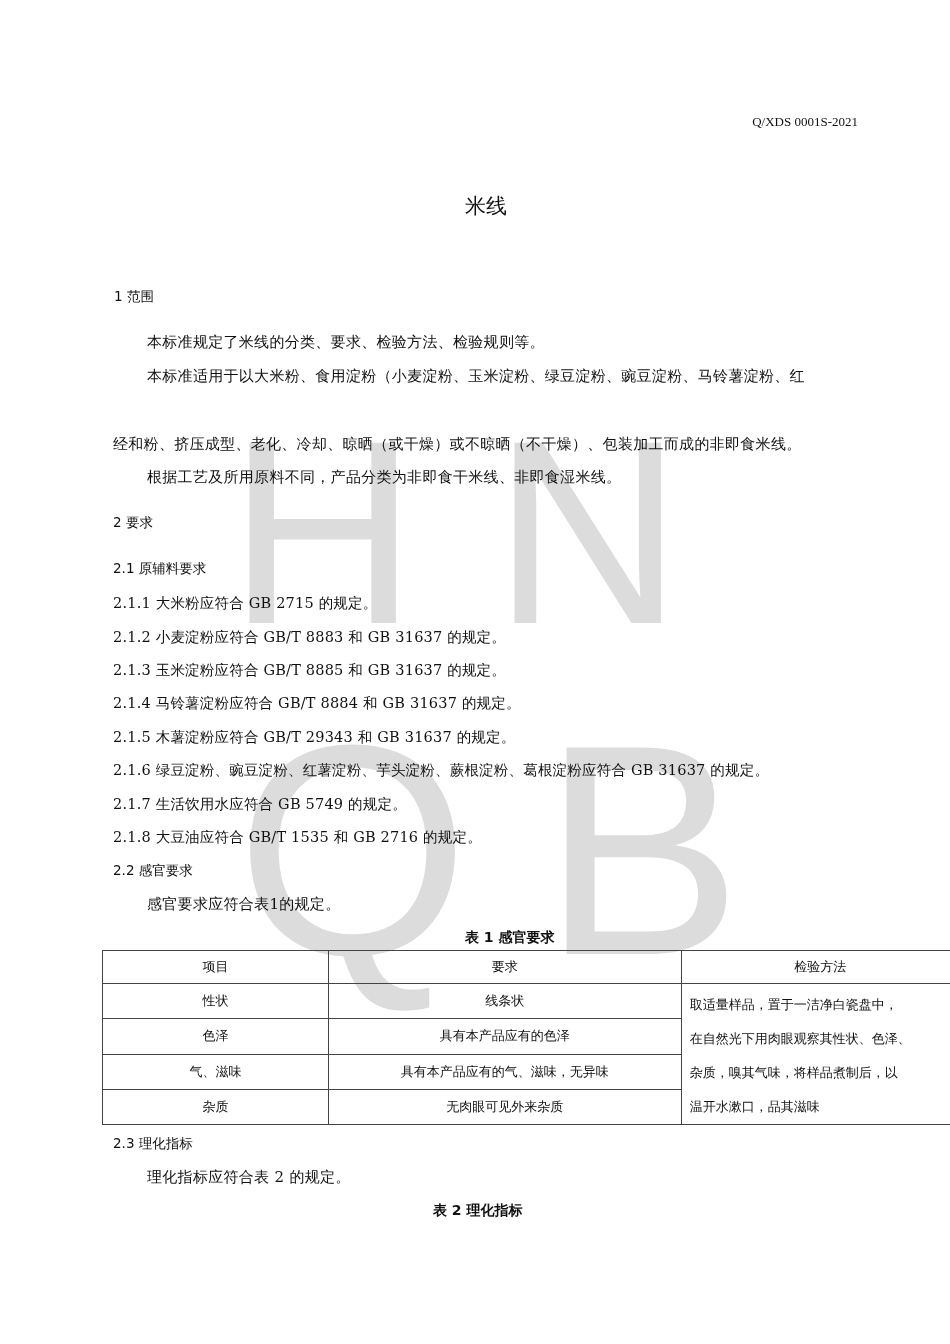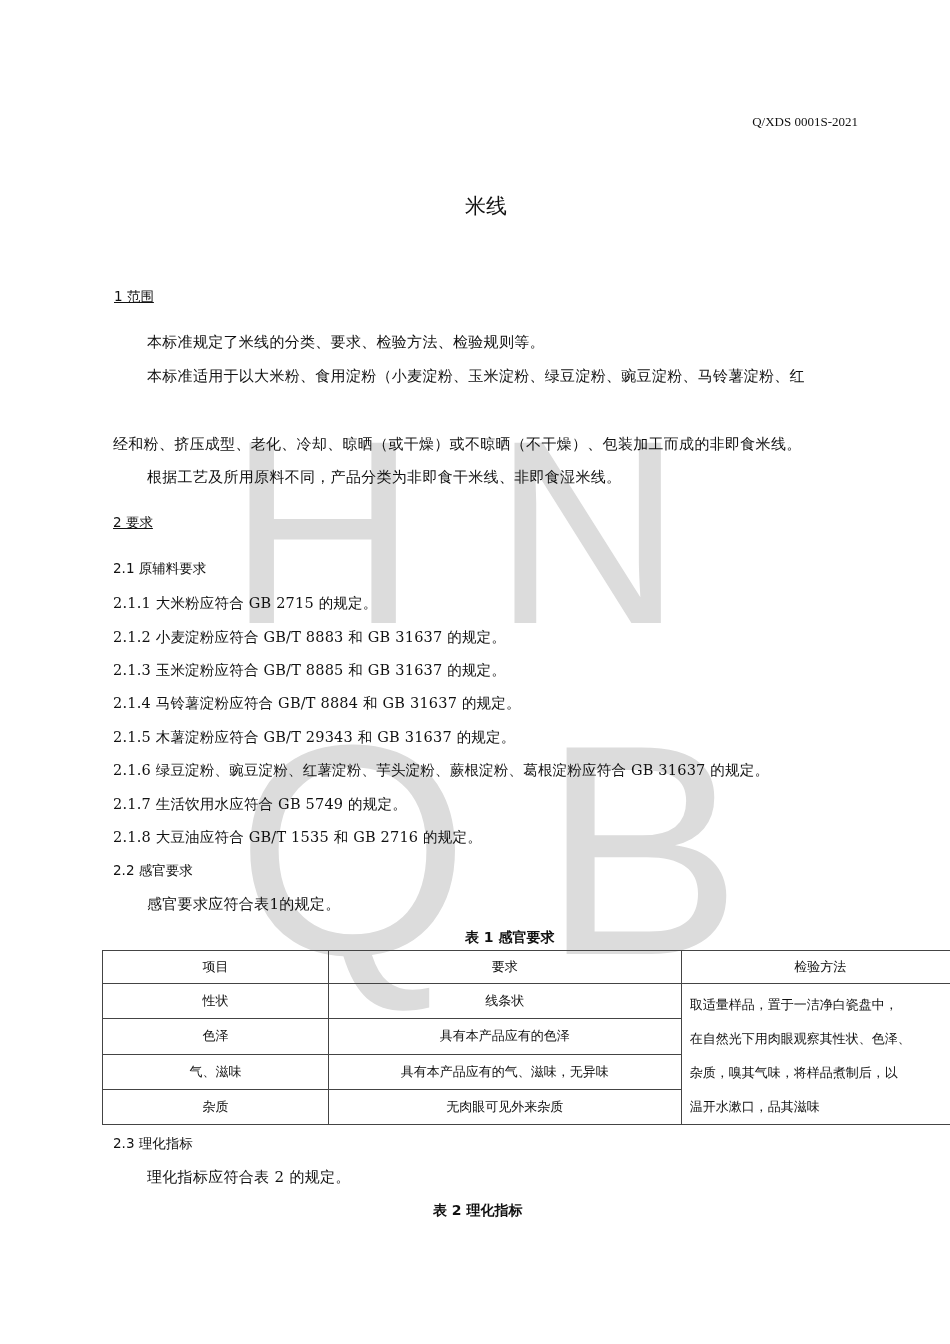--- a/index.html
+++ b/index.html
@@ -9,21 +9,21 @@
         font-weight: normal; line-height: 1; z-index: 0; user-select: none; }
   .wm-h { left: 228px; top: 402px; font-size: 262px; }
   .wm-n { left: 493px; top: 402px; font-size: 262px; }
   .wm-q { left: 236px; top: 700px; font-size: 300px; }
   .wm-b { left: 542px; top: 700px; font-size: 300px; }
   .layer { position: absolute; left: 0; top: 0; width: 950px; height: 1344px; z-index: 1; }
   .std-no { position: absolute; right: 92px; top: 114px; font-family: "Liberation Serif", serif; font-size: 13px; }
   .title { position: absolute; left: 0; width: 972px; top: 192px; text-align: center;
            font-family: "DejaVu Sans", sans-serif; font-size: 21px; }
   .abs { position: absolute; white-space: nowrap; }
-  .h1 { font-family: "DejaVu Sans", sans-serif; font-size: 13.5px; text-decoration: underline; }
+  .h1 { font-family: "DejaVu Sans", sans-serif; font-size: 13.5px; }
   .h2 { font-family: "DejaVu Sans", sans-serif; font-size: 13.5px; }
   .p { font-size: 15px; letter-spacing: 0.3px; }
   .item { font-size: 14.5px; letter-spacing: 0.2px; text-align: right; }
   .cap { font-family: "DejaVu Sans", sans-serif; font-size: 14px; font-weight: bold; }
   table.t1 { position: absolute; left: 102px; top: 950px; width: 858px; border-collapse: collapse;
              font-size: 13px; }
   table.t1 td { border: 1.5px solid #444; text-align: center; height: 32px; padding: 0; }
   table.t1 td.method { text-align: left; vertical-align: top; padding: 4px 6px 0 8px; line-height: 34px; font-size: 13px; }
 </style>
 </head>

